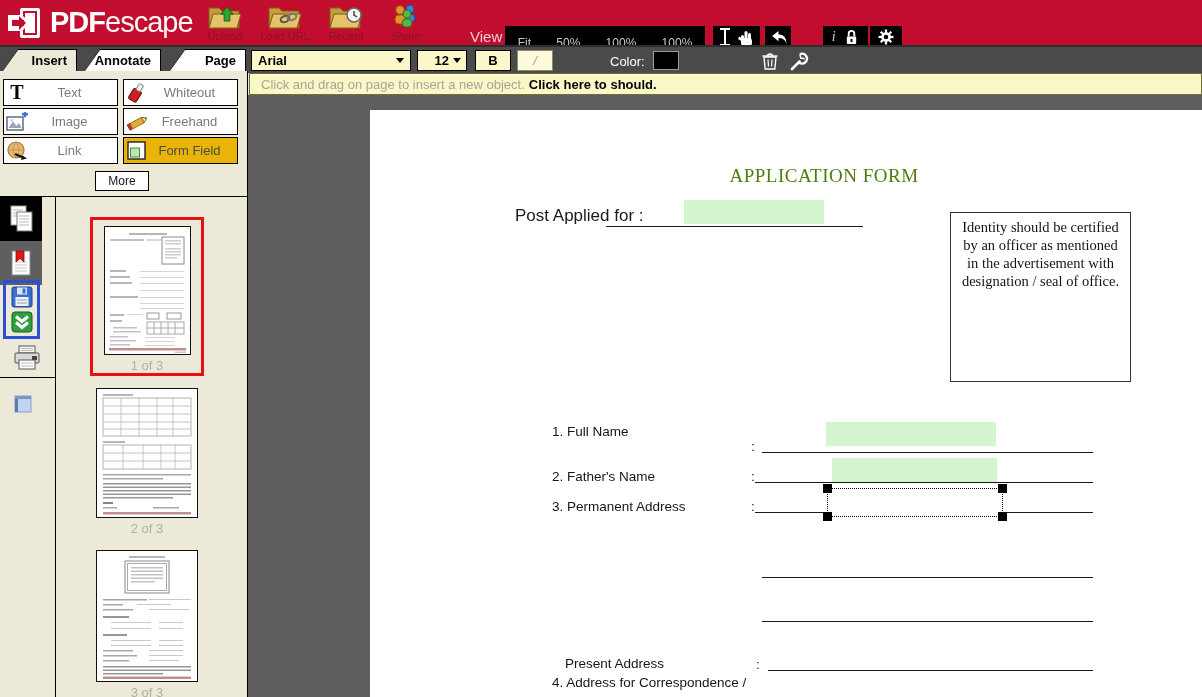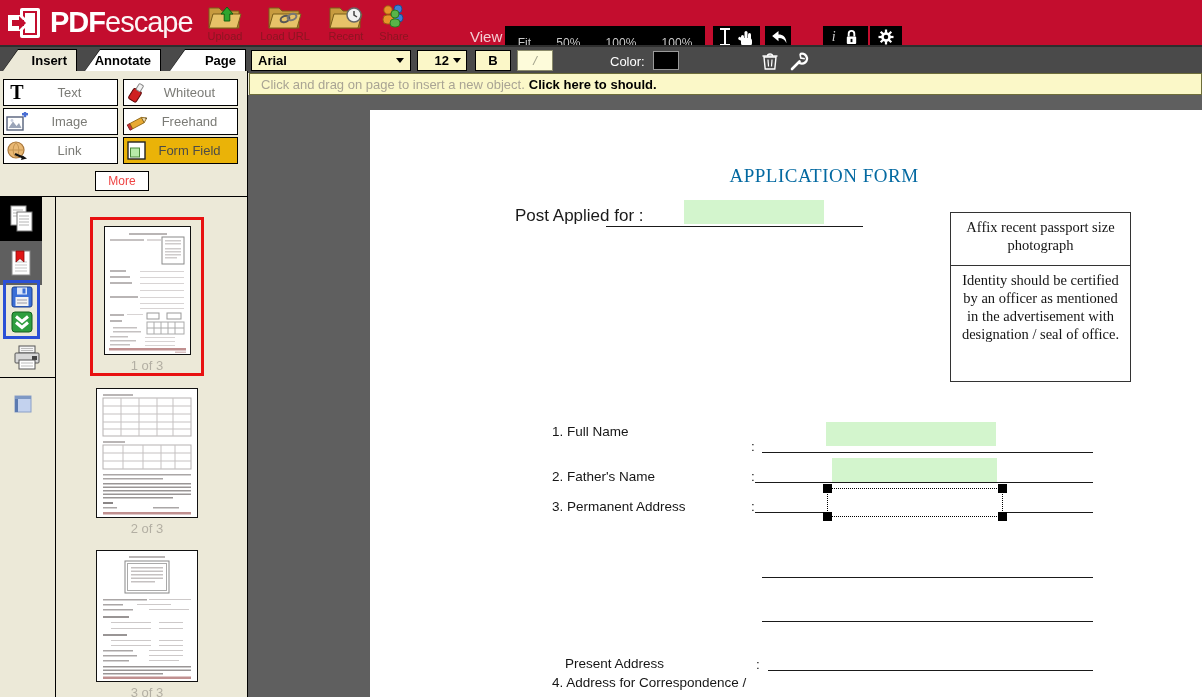--- a/index.html
+++ b/index.html
@@ -45,21 +45,21 @@
   
   .tools-panel { position:absolute; left:0; top:71px; width:248px; height:126px; background:#ece9d8;
                  border-right:1px solid #000; border-bottom:1px solid #000; }
   .tool-btn { position:absolute; width:115px; height:27px; background:#fff; border:1px solid #000;
               display:flex; align-items:center; cursor:pointer; }
   .tool-btn .ic { width:26px; display:flex; justify-content:center; align-items:center; }
   .tool-btn .lbl { flex:1; text-align:center; font-size:13px; color:#7b7b76; padding-right:8px; }
   .tool-btn.active { background:#eab308; }
   .tool-btn.active .lbl { color:#4c4c48; }
   .more-btn { position:absolute; left:95px; top:100px; width:54px; height:20px; background:#fff; border:1px solid #000;
-              font-size:12px; color:#ef4444; text-align:center; line-height:18px; cursor:pointer; }
+              font-size:12px; color:#0f172a; text-align:center; line-height:18px; cursor:pointer; }
 
   
   .rail { position:absolute; left:0; top:197px; width:56px; height:500px; background:#ece9d8; border-right:1px solid #000; }
   .rail-item { position:absolute; left:0; width:42px; height:44px; display:flex; align-items:center; justify-content:center; cursor:pointer; }
   .rail-black { top:0; background:#000; }
   .rail-gray  { top:44px; background:#5f5f5f; }
   .save-group { position:absolute; left:3px; top:83px; width:37px; height:59px; border:3px solid #2b50d6; display:flex; flex-direction:column; align-items:center; justify-content:space-evenly; }
   .save-group svg { cursor:pointer; }
   .rail-divider { position:absolute; left:0; top:180px; width:56px; height:1px; background:#000; }
   .rail-print { position:absolute; left:12px; top:148px; cursor:pointer; }
@@ -68,21 +68,21 @@
   
   .thumbs { position:absolute; left:56px; top:197px; width:192px; height:500px; background:#ece9d8; border-right:1px solid #000; }
   .sel-frame { position:absolute; left:34px; top:20px; width:114px; height:159px; border:3px solid #e81111; cursor:pointer; }
   .mini-page { position:absolute; background:#fff; border:1px solid #111; cursor:pointer; }
   .thumb-cap { position:absolute; text-align:center; color:#b3afa3; font-size:13px; }
 
   
   .canvas { position:absolute; left:248px; top:95px; width:954px; height:602px; background:#5f5f5f; overflow:hidden; }
   .page { position:absolute; left:122px; top:15px; width:832px; height:600px; background:#fff; }
   .doc-title { position:absolute; left:304px; top:55px; width:300px; text-align:center;
-               font-family:"Liberation Serif","DejaVu Serif",serif; font-size:19px; color:#0369a1; letter-spacing:.5px; }
+               font-family:"Liberation Serif","DejaVu Serif",serif; font-size:19px; color:#4d7c0f; letter-spacing:.5px; }
   .post-label { position:absolute; left:145px; top:96px; font-size:17px; color:#1a1a1a; }
   .uline { position:absolute; height:14px; border-bottom:1.5px solid #1a1a1a; }
   .gfield { position:absolute; height:24px; background:#d3f5cd; cursor:pointer; }
   .photo-box { position:absolute; left:580px; top:102px; width:181px; height:170px; border:1px solid #333;
                font-family:"Liberation Serif","DejaVu Serif",serif; font-size:14.5px; color:#141414; text-align:center; }
   .photo-top { height:53px; border-bottom:1px solid #333; padding:5px 10px 0; line-height:18px; }
   .photo-bottom { padding:5px 6px 0; line-height:18px; }
   .frow-label { position:absolute; font-size:13.5px; color:#161616; }
   .sel-field { position:absolute; left:457px; top:378px; width:176px; height:29px; border:1px dotted #000; background:#fff; cursor:move; }
   .handle { position:absolute; width:9px; height:9px; background:#000; }
@@ -130,21 +130,21 @@
     <div class="tb-action" style="left:318px;">
       <svg width="36" height="26" viewBox="0 0 36 26">
         <path d="M2,25 V5 h10 l3,3 h17 v17 z" fill="#c79b3f" stroke="#7a5c18"></path>
         <path d="M2,25 L6,11 h28 l-4,14 z" fill="#e7c268" stroke="#7a5c18"></path>
         <circle cx="26" cy="12" r="7" fill="#f2f2f2" stroke="#666" stroke-width="1.5"></circle>
         <path d="M26,8 v4 l3,2" fill="none" stroke="#444" stroke-width="1.5"></path>
       </svg>
       <div class="lbl">Recent</div>
     </div>
 
-    <div class="tb-action" style="left:366px;">
+    <div class="tb-action" style="left:378px;">
       <svg width="36" height="26" viewBox="0 0 36 26">
         <circle cx="22" cy="6" r="4" fill="#3f7fd4" stroke="#1c4f94"></circle>
           <rect x="17" y="11" width="10" height="8" rx="4" fill="#3f7fd4" stroke="#1c4f94"></rect>
         <circle cx="12" cy="7" r="4.2" fill="#e8922a" stroke="#9a5c10"></circle>
           <rect x="7" y="12" width="10.5" height="9" rx="4" fill="#e8922a" stroke="#9a5c10"></rect>
         <circle cx="19" cy="11" r="4" fill="#58b548" stroke="#2c7a20"></circle>
           <rect x="14" y="16" width="10" height="8" rx="4" fill="#58b548" stroke="#2c7a20"></rect>
       </svg>
       <div class="lbl">Share</div>
     </div>
@@ -519,21 +519,20 @@
   <div class="canvas">
     <div class="page">
 
       <div class="doc-title">APPLICATION FORM</div>
 
       <div class="post-label">Post Applied for  :</div>
       <div class="gfield" style="left:314px; top:90px; width:140px;"></div>
       <div class="uline" style="left:236px; top:103px; width:257px;"></div>
 
       <div class="photo-box">
-        <div class="photo-top">Affix recent passport size photograph</div>
         <div class="photo-bottom">Identity should be certified by an officer as mentioned in the advertisement with designation / seal of office.</div>
       </div>
 
       <div class="frow-label" style="left:182px; top:314px;">1. Full Name</div>
       <div class="frow-label" style="left:381px; top:329px;">:</div>
       <div class="gfield" style="left:456px; top:312px; width:170px;"></div>
       <div class="uline" style="left:392px; top:329px; width:331px;"></div>
 
       <div class="frow-label" style="left:182px; top:359px;">2. Father's Name</div>
       <div class="frow-label" style="left:381px; top:359px;">:</div>

